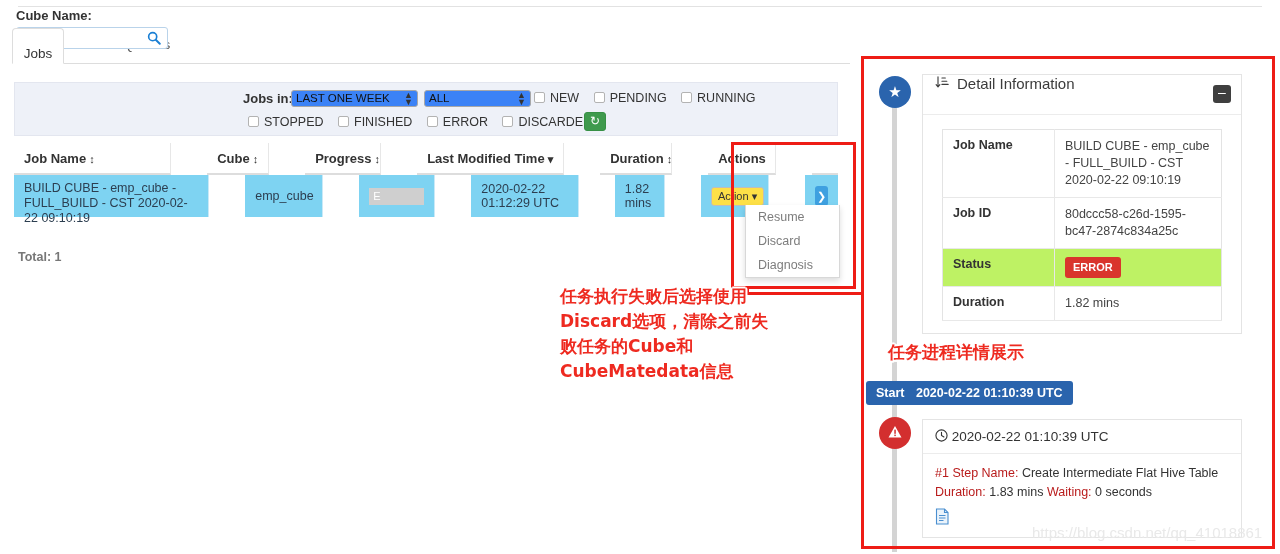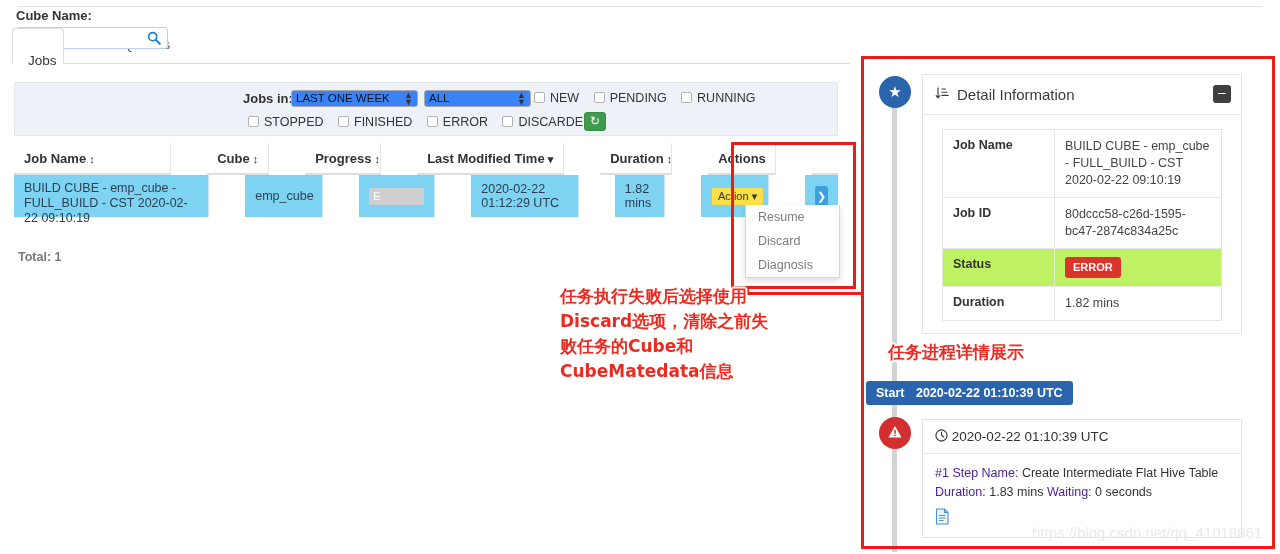--- a/index.html
+++ b/index.html
@@ -26,21 +26,21 @@
     position: absolute; left: 0; top: 35px; width: 838px; height: 1px; background:#ddd;
   }
   .tab {
     position: absolute; top: 0; height: 36px; line-height: 34px;
     font-size: 13.5px; color: #555; padding: 0 16px; cursor: pointer;
   }
   .tab.active {
     background:#fff; border:1px solid #ddd; border-bottom:1px solid #fff;
     border-radius: 4px 4px 0 0; color:#333; z-index:2;
   }
-  #tab-jobs { left: 0; width: 52px; text-align:center; padding:15px; }
+  #tab-jobs { left: 0; width: 52px; text-align:center; padding:8px; }
   #tab-slow { left: 62px; }
 
   
   .filterbar {
     position: absolute; left: 14px; top: 82px; width: 824px; height: 54px;
     background: #eef1f8; border: 1px solid #e3e6ef;
   }
   .lbl-cube {
     position:absolute; left: 16px; top: 8px;
     font-size: 13px; font-weight: bold; color:#333;
@@ -166,21 +166,21 @@
   .badge-err {
     position:absolute; left:879px; top:417px; width:32px; height:32px; border-radius:50%;
     background:#d32f2f; color:#fff; text-align:center; line-height:31px; font-size:17px; z-index:5;
   }
   .panel {
     position:absolute; left:922px; top:74px; width:320px;
     background:#fff; border:1px solid #e4e4e4;
   }
   .panel-hd {
     height:40px; border-bottom:1px solid #ececec; position:relative;
-    padding:0 12px; display:flex; align-items:center;
+    padding:0 12px; display:flex; align-items:flex-start;
   }
   .panel-hd-title { font-size:15px; color:#3b3b3b; }
   .sortlist-ic { margin-right:7px; font-size:15px; color:#3b3b3b; }
   .btn-min {
     position:absolute; right:10px; top:10px; width:18px; height:18px;
     background:#3f3f3f; border-radius:3px; color:#fff;
     text-align:center; line-height:14px; font-size:14px; cursor:pointer;
   }
   .kv { width:280px; margin:14px auto 12px auto; border:1px solid #e3e3e3; border-collapse:collapse; }
   .kv tr { border-bottom:1px solid #e8e8e8; }
@@ -201,21 +201,21 @@
   .start-chip .t { font-weight:bold; margin-left:8px; }
 
   .step-card {
     position:absolute; left:922px; top:419px; width:320px;
     background:#fff; border:1px solid #e4e4e4;
   }
   .step-hd {
     padding:9px 12px; font-size:13.5px; color:#333; border-bottom:1px solid #ececec;
   }
   .step-bd { padding:10px 12px 8px 12px; font-size:12.5px; line-height:19px; color:#333; }
-  .lnk { color:#4c1d95; }
+  .lnk { color:#b91c1c; }
   .doc-ic { margin-top:6px; font-size:15px; color:#4a8fd0; cursor:pointer; }
 
   .watermark {
     position:absolute; left:1032px; top:524px; font-size:15px;
     color:#e9e9e9; z-index:25; white-space:nowrap;
     font-family:"Liberation Sans", sans-serif;
   }
 </style>
 </head>
 <body>

